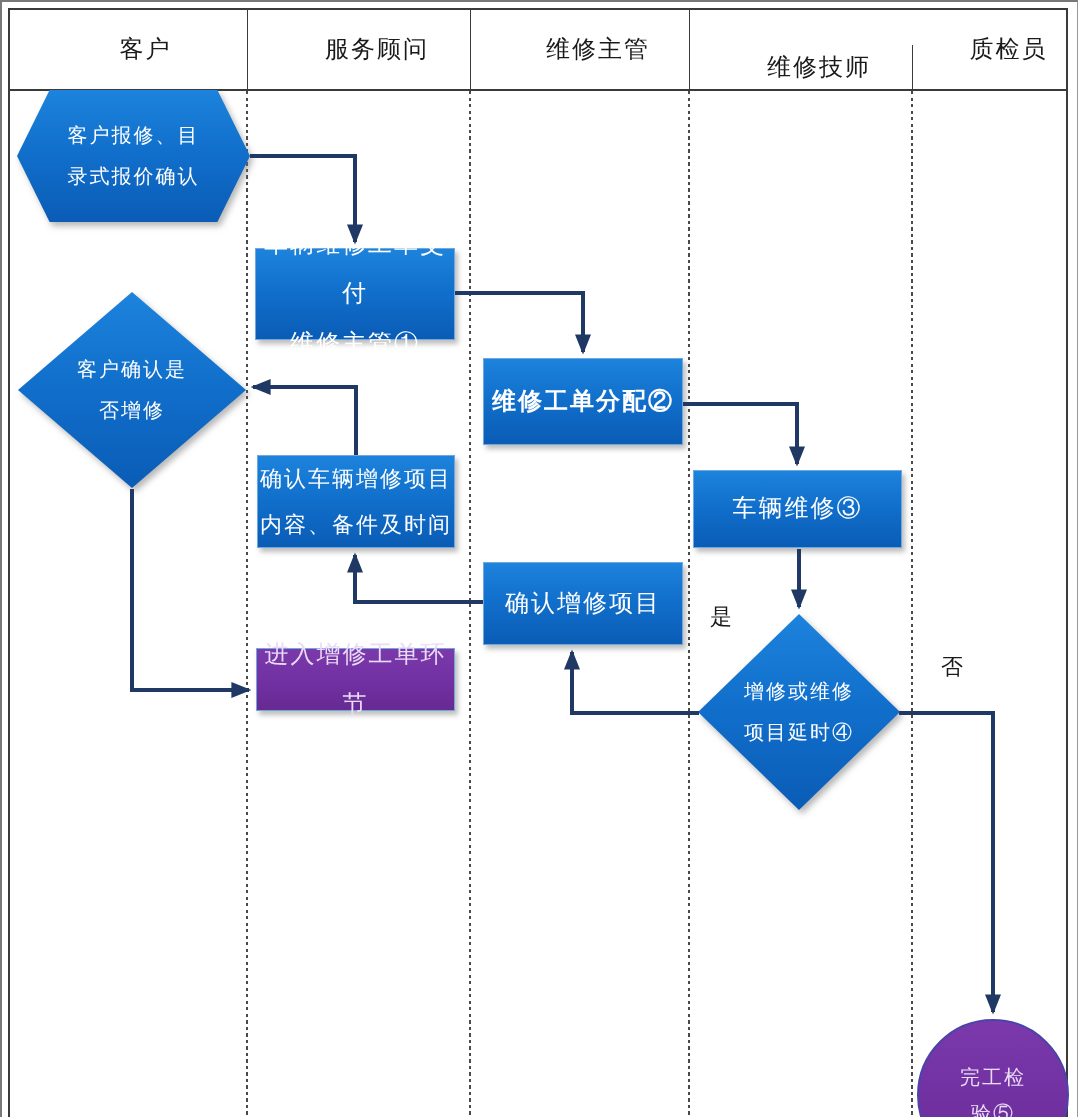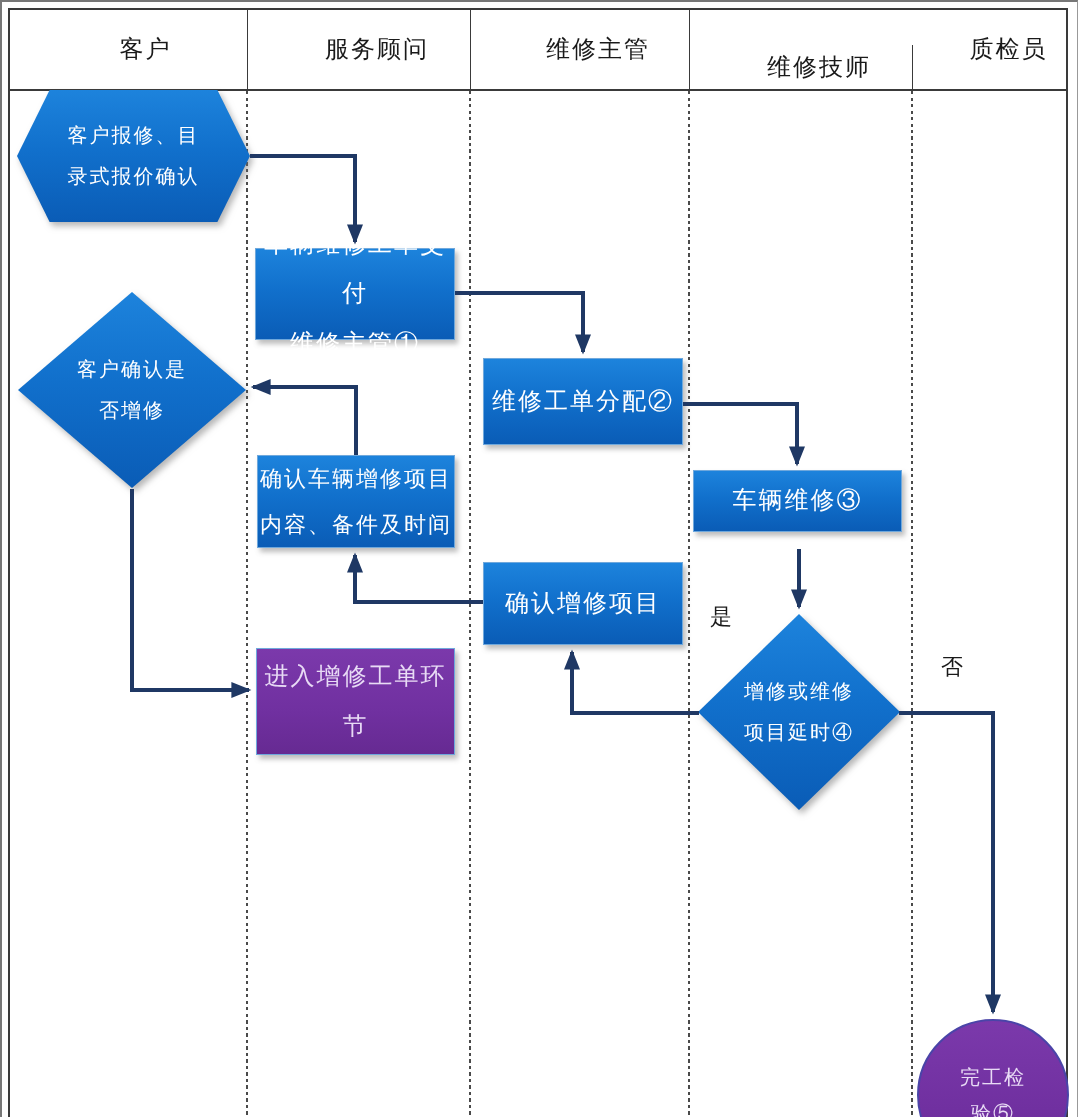--- a/index.html
+++ b/index.html
@@ -76,27 +76,27 @@
 维修主管①</div>
 
   <div class="shadow-wrap" style="left:18px;top:292px;width:228px;height:196px;">
     <div class="clip-inner diamond blue-fill">客户确认是
 否增修</div>
   </div>
 
   <div class="node rect blue-fill" style="left:257px;top:455px;width:198px;height:93px;font-size:22px;">确认车辆增修项目
 内容、备件及时间</div>
 
-  <div class="node rect blue-fill" style="left:483px;top:358px;width:200px;height:87px;">维修工单分配②</div>
+  <div class="node rect blue-fill" style="left:483px;top:358px;width:200px;height:87px;font-weight:bold;">维修工单分配②</div>
 
-  <div class="node rect blue-fill" style="left:693px;top:470px;width:209px;height:62px;">车辆维修③</div>
+  <div class="node rect blue-fill" style="left:693px;top:470px;width:209px;height:78px;">车辆维修③</div>
 
   <div class="node rect blue-fill" style="left:483px;top:562px;width:200px;height:83px;">确认增修项目</div>
 
-  <div class="node rect purple-fill purple-text" style="left:256px;top:648px;width:199px;height:107px;">进入增修工单环节</div>
+  <div class="node rect purple-fill purple-text" style="left:256px;top:648px;width:199px;height:63px;">进入增修工单环节</div>
 
   <div class="shadow-wrap" style="left:698px;top:614px;width:202px;height:196px;">
     <div class="clip-inner diamond blue-fill">增修或维修
 项目延时④</div>
   </div>
 
   <div class="node circle purple-fill purple-text" style="left:917px;top:1019px;width:152px;height:152px;">完工检
 验⑤</div>
 
   <div class="branch-label" style="left:710px;top:602px;">是</div>

